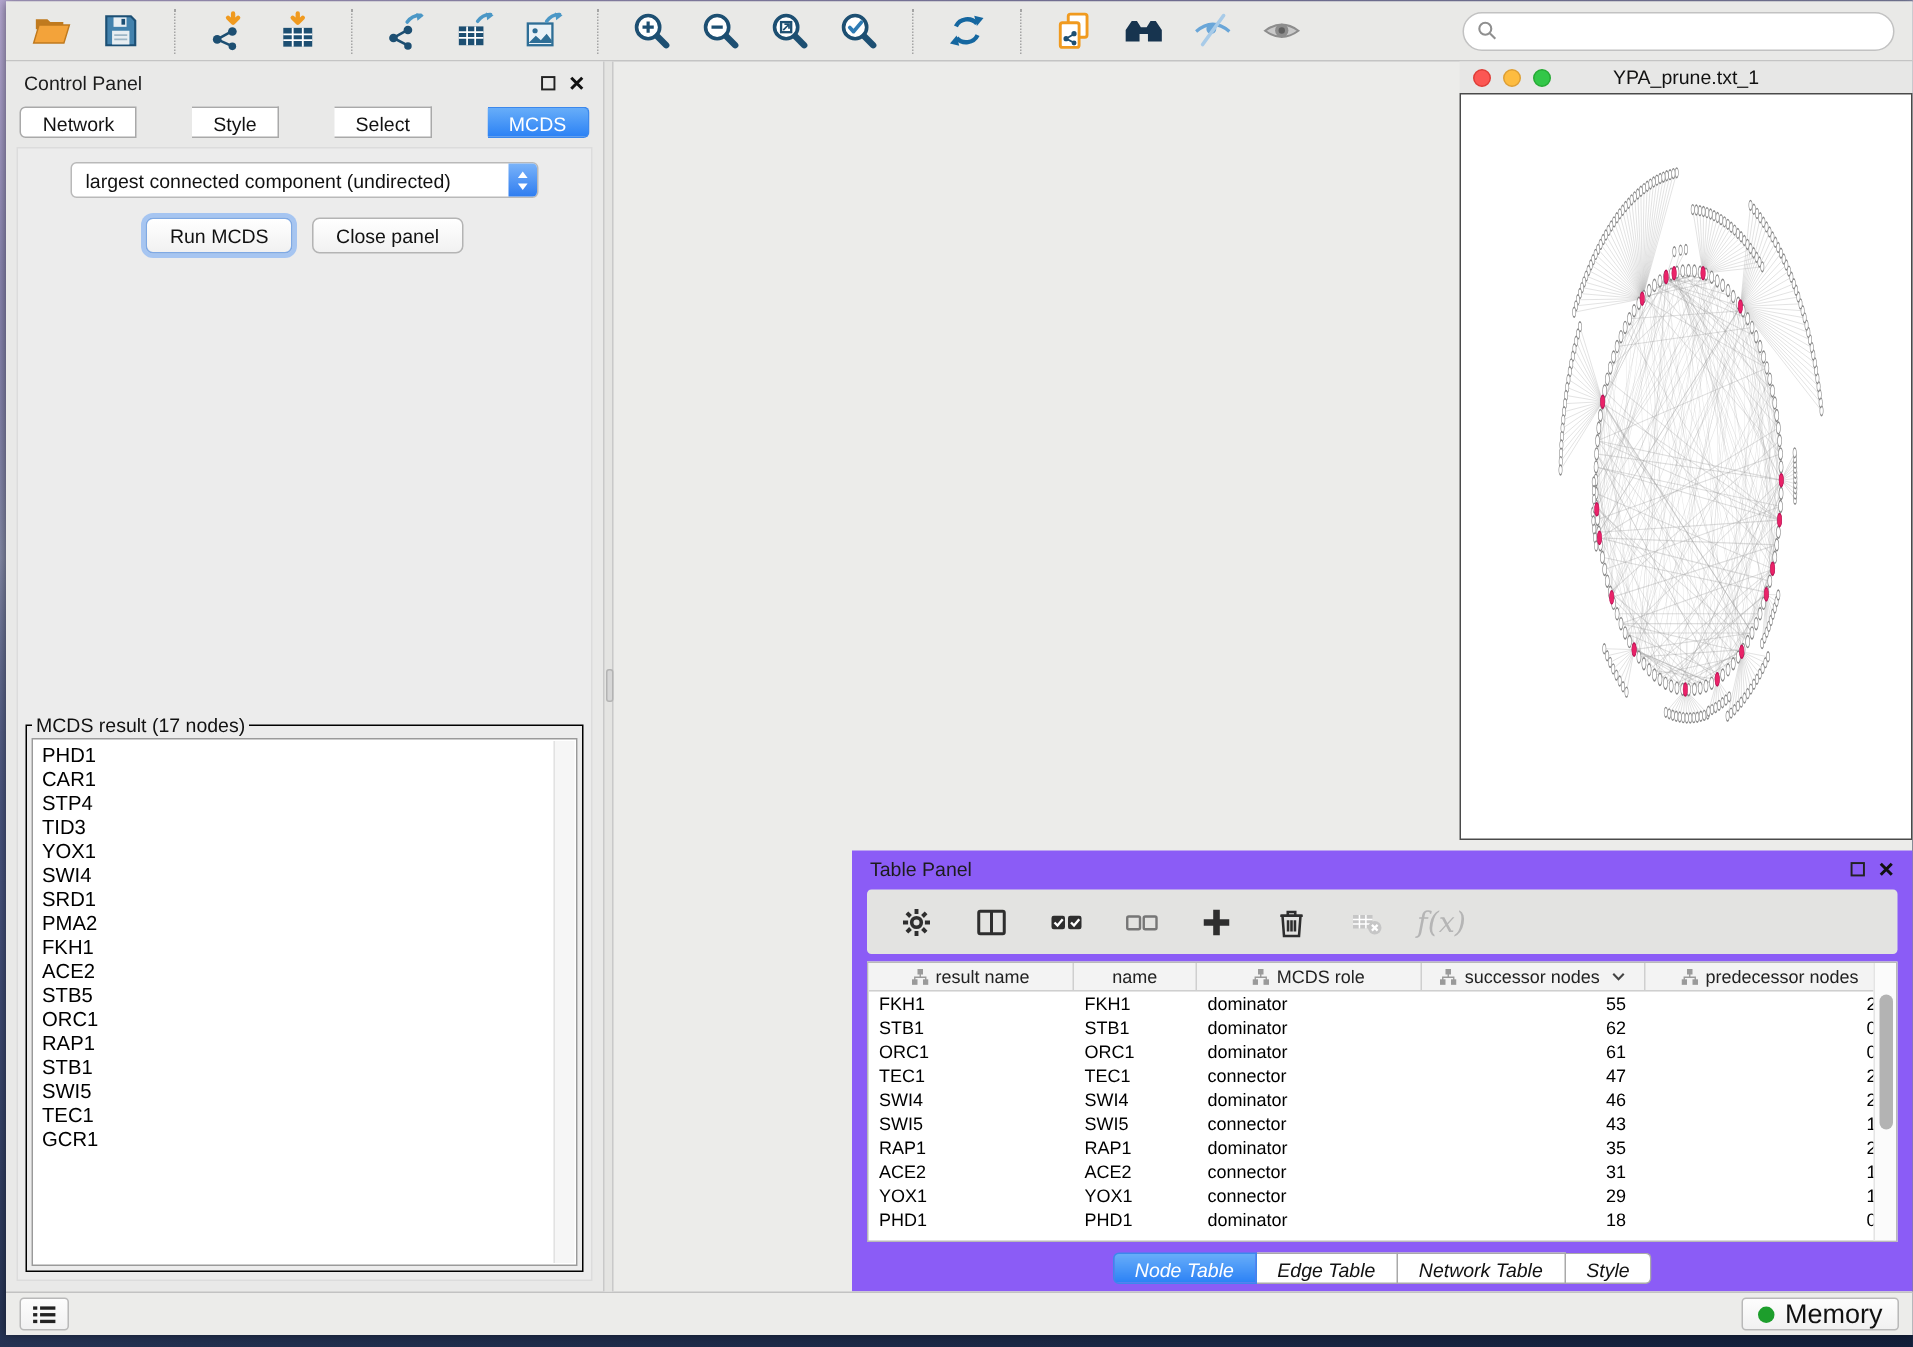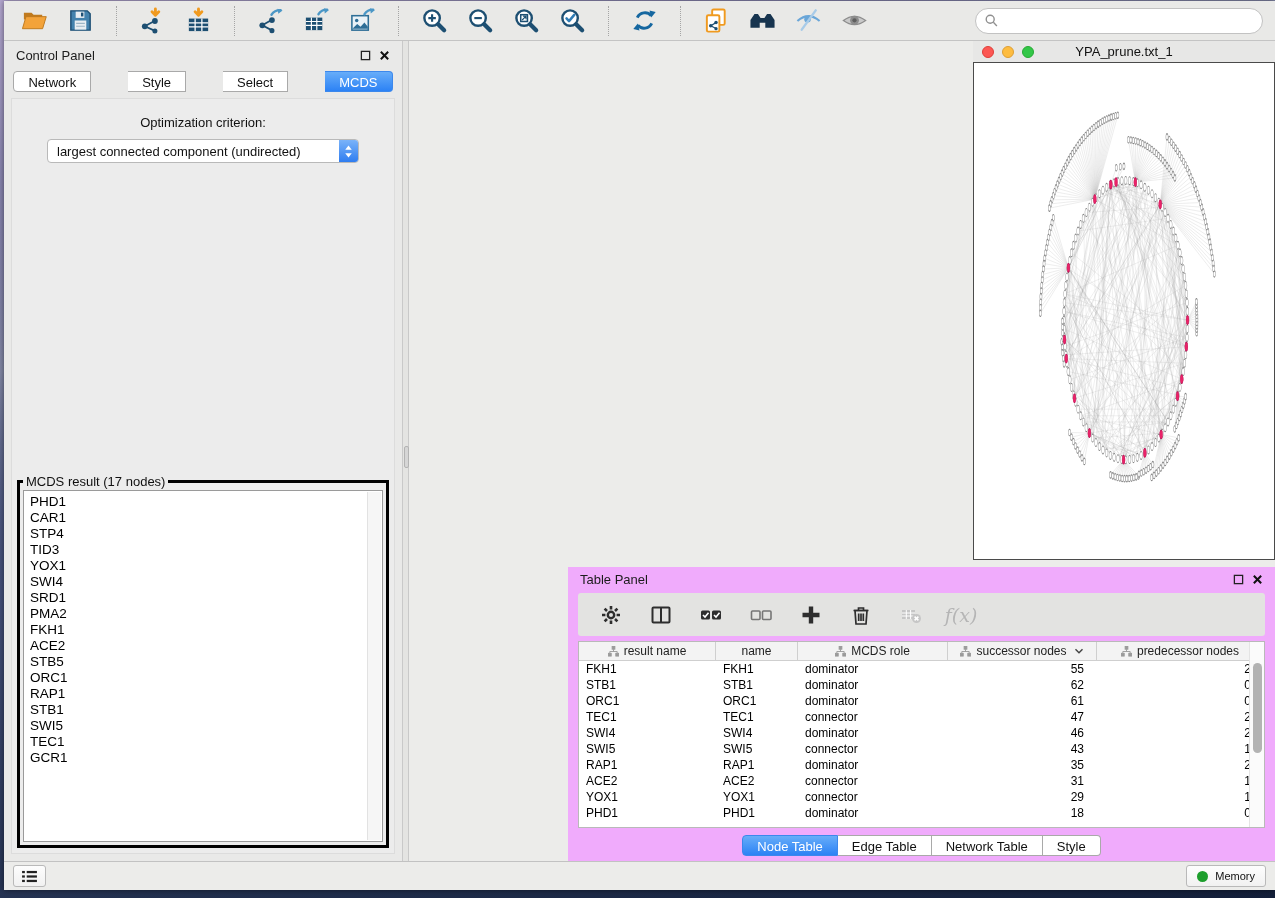--- a/index.html
+++ b/index.html
@@ -43,21 +43,21 @@
   .select { width:312px; height:24px; margin:9px auto 0; background:#fff; border:1px solid #b9b9b9;
     border-radius:4px; display:flex; align-items:center; font-size:13px; padding-left:9px; color:#111; }
   .stepper { margin-left:auto; width:19px; height:22px; border-radius:0 3px 3px 0;
     background:linear-gradient(#7ab3f9,#2f7df0); display:flex; align-items:center; justify-content:center; }
   .stepper svg { width:9px; height:15px; }
   .btn-row { display:flex; justify-content:center; gap:13px; margin-top:13px; }
   .btn { height:24px; padding:0 15px; font-size:13px; color:#111; background:linear-gradient(#ffffff,#f1f1f1);
     border:1px solid #b4b4b4; border-radius:5px; }
   .btn.focused { box-shadow:0 0 0 3px rgba(110,165,245,.55); border-color:#7fa9e4; }
   .cp-spacer { flex:1; }
-  fieldset.mcds { margin:0 5px 5px; border:3px solid #000000; padding:1px 3px 3px; }
+  fieldset.mcds { margin:0 5px 5px; border:1px solid #000000; padding:1px 3px 3px; }
   fieldset.mcds legend { font-size:13px; padding:0 3px; color:#111; }
   .result-list { position:relative; background:#fff; border:1px solid #9a9a9a; height:352px;
     overflow:hidden; padding:3px 0 0 6px; }
   .result-list::after { content:''; position:absolute; top:1px; right:1px; bottom:1px; width:13px;
     background:#f6f6f6; border-left:1px solid #e2e2e2; }
   .mcds-item { font-size:13.5px; line-height:16px; color:#000; }
 
   
   .v-splitter { width:7px; flex:0 0 7px; background:#e4e4e2; border-left:1px solid #c9c9c9;
     border-right:1px solid #c9c9c9; position:relative; }
@@ -76,46 +76,46 @@
   .lights { position:absolute; left:9px; top:4.5px; display:flex; gap:8px; }
   .light { width:12px; height:12px; border-radius:50%; }
   .net-canvas { flex:1; background:#fff; border:1px solid #4a4a4a; min-height:0; }
   .net-canvas svg { width:100%; height:100%; display:block; }
   .chord { stroke:#9a9a9a; stroke-opacity:.33; stroke-width:.7; }
   .fanline { stroke:#b3b3b3; stroke-opacity:.6; stroke-width:.6; }
   .ringnode, .leafnode { fill:#fff; stroke:#878787; stroke-width:1.1; }
   .hubnode { fill:#ea2368; stroke:#bf0d55; stroke-width:1; }
 
   
-  .table-panel { height:294px; flex:0 0 294px; background:#f0abfc; padding:3px 10px 0; display:flex; flex-direction:column; }
+  .table-panel { height:294px; flex:0 0 294px; background:#8b5cf6; padding:3px 10px 0; display:flex; flex-direction:column; }
   .tp-header { height:20px; display:flex; align-items:center; font-size:13px; color:#1c1c1c; padding:0 2px; }
   .tp-toolbar { height:44px; background:#e3e3e1; border-radius:3px; display:flex; align-items:center;
     gap:24px; padding:0 0 0 20px; margin-top:3px; }
   .tp-btn { width:26px; height:26px; border:none; background:transparent; display:flex;
     align-items:center; justify-content:center; }
   .tp-btn svg { width:22px; height:22px; }
   .fx { font-family:"DejaVu Serif", serif; font-style:italic; font-size:19px; color:#b5b5b5; }
   .tbl { position:relative; margin-top:5px; height:188px; background:#fff; border:1px solid #b9b9b9; overflow:hidden; }
   .tbl-head { display:flex; height:19px; width:685px; background:#f3f3f3; border-bottom:1px solid #cfcfcf; }
   .th { display:flex; align-items:center; justify-content:center; gap:5px; font-size:12px; color:#222;
     border-right:1px solid #cfcfcf; height:100%; }
   .th svg.mini { width:11px; height:11px; }
   .th svg.chev { width:10px; height:8px; margin-left:2px; }
   .tr { display:flex; height:16px; width:685px; align-items:center; }
   .td { font-size:12px; color:#000; padding:0 13px 0 7px; overflow:hidden; white-space:nowrap; }
   .td.right { text-align:right; }
   .tbl-scroll { position:absolute; top:0; right:0; bottom:0; width:15px; background:#fbfbfb; border-left:1px solid #e4e4e4; }
   .tbl-thumb { position:absolute; top:21px; left:3px; width:9px; height:90px; border-radius:5px; background:#b3b3b3; }
-  .tp-tabs { display:flex; justify-content:center; margin:7px 0 5px; }
+  .tp-tabs { display:flex; justify-content:center; margin:7px 0 5px;font-style:italic; }
 
   
   .status-bar { height:29px; flex:0 0 29px; background:#ececea; border-top:1px solid #c2c2c2;
     display:flex; align-items:center; padding:0 9px; }
   .sb-btn { height:22px; border:1px solid #b9b9b9; background:linear-gradient(#fdfdfd,#f1f1f1);
-    border-radius:3px; display:flex; align-items:center; gap:7px; padding:0 7px; font-size:11px; color:#111; }
+    border-radius:3px; display:flex; align-items:center; gap:7px; padding:0 7px; font-size:18px; color:#111; }
   .sb-btn svg { width:17px; height:13px; }
   .mem-dot { width:11px; height:11px; border-radius:50%; background:#1d9e2c; }
   #memory-btn { margin-left:auto; padding:0 10px; }
 </style>
 </head>
 <body>
 
 <div id="app">
 
   <div class="toolbar">
@@ -273,29 +273,32 @@
             </svg>
         </span>
       </div>
       <div class="tabs-row" id="cp-tabs">
           <div class="tab">Network</div>
           <div class="tab">Style</div>
           <div class="tab">Select</div>
           <div class="tab active">MCDS</div>
         </div>
       <div class="cp-content">
-        <div class="opt-label">Optimization criterion:</div>
         <div class="select">
           <span>largest connected component (undirected)</span>
           <span class="stepper">
             <svg viewBox="0 0 10 16">
                 <path d="M5 1.2L8.6 6H1.4z" fill="#fff"></path>
                 <path d="M5 14.8L1.4 10h7.2z" fill="#fff"></path>
               </svg>
           </span>
+        </div>
+        <div class="btn-row">
+          <button class="btn focused">Run MCDS</button>
+          <button class="btn">Close panel</button>
         </div>
         <div class="cp-spacer"></div>
         <fieldset class="mcds">
           <legend>MCDS result (17 nodes)</legend>
           <div class="result-list" id="mcds-list">
               <div class="mcds-item">PHD1</div>
               <div class="mcds-item">CAR1</div>
               <div class="mcds-item">STP4</div>
               <div class="mcds-item">TID3</div>
               <div class="mcds-item">YOX1</div>

